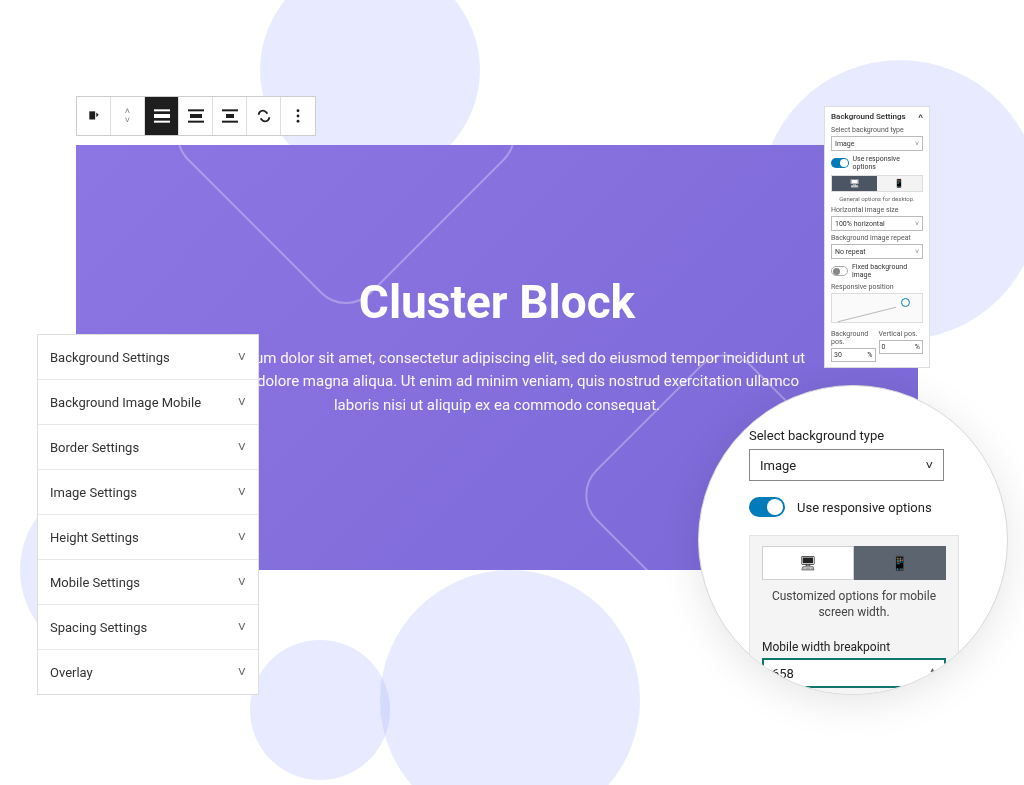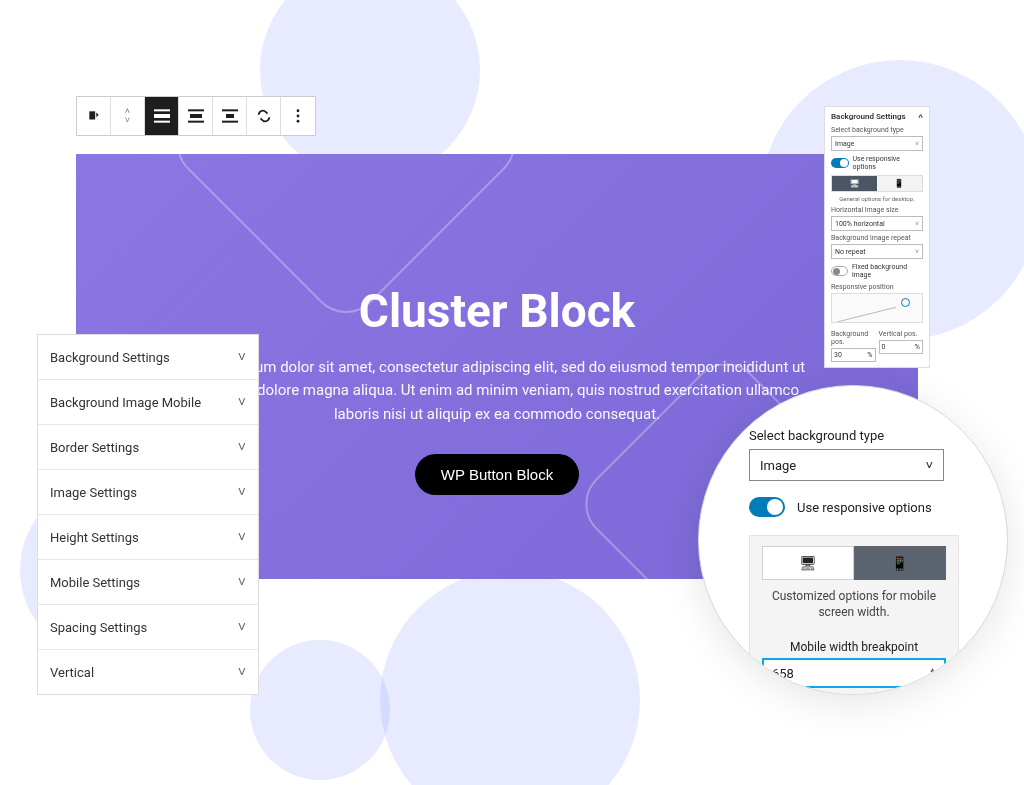--- a/index.html
+++ b/index.html
@@ -30,21 +30,21 @@
   width: 34px; height: 100%; display: flex; align-items: center; justify-content: center;
   border-right: 1px solid #ddd; cursor: pointer; font-size: 14px; color: #1e1e1e;
 }
 .toolbar .tb-btn:last-child { border-right: none; }
 .toolbar .tb-btn.active { background: #1e1e1e; color: #fff; }
 .toolbar .movers { flex-direction: column; }
 .mover-arrow { font-size: 9px; line-height: 9px; color: #777; }
 
 
 .cluster {
-  position: absolute; top: 154px; left: 76px; width: 842px; height: 425px;
+  position: absolute; top: 145px; left: 76px; width: 842px; height: 425px;
   background: linear-gradient(135deg,#8c76e3,#7b68d6);
   color: #fff; text-align: center; padding: 130px 90px 0;
   z-index: 5; overflow: hidden;
 }
 .cluster .outline { position: absolute; border: 2px solid rgba(255,255,255,.3); border-radius: 36px; transform: rotate(45deg); }
 .o1 { width: 260px; height: 260px; top: -140px; left: 140px; }
 .o2 { width: 220px; height: 220px; top: 240px; left: 540px; }
 .cluster h1 { font-size: 46px; font-weight: 700; margin-bottom: 18px; }
 .cluster p { font-size: 15px; line-height: 1.55; max-width: 640px; margin: 0 auto 28px; opacity: .95; }
 .cluster .btn { background: #000; color: #fff; border-radius: 24px; padding: 12px 26px; font-size: 15px; display: inline-block; border: none; cursor: pointer; }
@@ -102,22 +102,22 @@
   justify-content: space-between; padding: 0 10px; font-size: 13px; margin-bottom: 16px; cursor: pointer;
 }
 .zoom .z-toggle-row { display: flex; align-items: center; gap: 12px; margin-bottom: 18px; }
 .z-toggle { width: 36px; height: 20px; border-radius: 10px; background: #007cba; position: relative; cursor: pointer; }
 .z-toggle::after { content:""; position:absolute; right:2px; top:2px; width:16px; height:16px; border-radius:50%; background:#fff; }
 .zoom .z-box { background: #f4f4f4; border: 1px solid #e3e3e3; padding: 10px 12px 14px; width: 210px; }
 .zoom .z-tabs { display: flex; gap: 0; margin-bottom: 8px; }
 .zoom .z-tab { flex:1; text-align:center; padding: 8px 0; border:1px solid #d0d0d0; background:#fff; cursor:pointer; font-size: 14px; }
 .zoom .z-tab.active { background:#5c6470; color:#fff; border-color:#5c6470; }
 .zoom .z-desc { font-size: 12px; text-align:center; color:#444; margin-bottom: 20px; line-height:1.35; }
-.zoom .z-bp-label { font-size: 12px; text-align:center; margin-bottom: 4px; }
-.zoom .z-num { width: 100%; height: 30px; border: 2px solid #0ea5e9; display:flex; align-items:center; justify-content:space-between; padding:0 8px; font-size:13px; background:#fff; }
+.zoom .z-bp-label { font-size: 12px; text-align:left; margin-bottom: 4px; }
+.zoom .z-num { width: 100%; height: 30px; border: 2px solid #0f766e; display:flex; align-items:center; justify-content:space-between; padding:0 8px; font-size:13px; background:#fff; }
 .zoom .z-hint { font-size: 11px; font-style: italic; color: #555; margin-top: 4px; }
 .spinner { display:flex; flex-direction:column; font-size:7px; line-height:6px; color:#666; }
 </style>
 </head>
 <body>
 
 <div class="blob blob1"></div>
 <div class="blob blob2"></div>
 <div class="blob blob3"></div>
 <div class="blob blob4"></div>
@@ -168,21 +168,20 @@
         <circle cx="2" cy="14" r="1.6"></circle>
       </svg>
   </div>
 </div>
 
 <div class="cluster">
   <div class="outline o1"></div>
   <div class="outline o2"></div>
   <h1>Cluster Block</h1>
   <p>Lorem ipsum dolor sit amet, consectetur adipiscing elit, sed do eiusmod tempor incididunt ut labore et dolore magna aliqua. Ut enim ad minim veniam, quis nostrud exercitation ullamco laboris nisi ut aliquip ex ea commodo consequat.</p>
-  <button class="btn">WP Button Block</button>
 </div>
 
 <div class="accordion">
   <div class="acc-item">
       <span>Background Settings</span>
       <span class="chev">˅</span>
     </div>
   <div class="acc-item">
       <span>Background Image Mobile</span>
       <span class="chev">˅</span>
@@ -201,21 +200,21 @@
     </div>
   <div class="acc-item">
       <span>Mobile Settings</span>
       <span class="chev">˅</span>
     </div>
   <div class="acc-item">
       <span>Spacing Settings</span>
       <span class="chev">˅</span>
     </div>
   <div class="acc-item">
-      <span>Vertical</span>
+      <span>Overlay</span>
       <span class="chev">˅</span>
     </div>
 </div>
 
 <div class="side-panel">
   <div class="sp-head">
     <span>Background Settings</span>
     <span>˄</span>
   </div>
   <div class="sp-label">Select background type</div>

